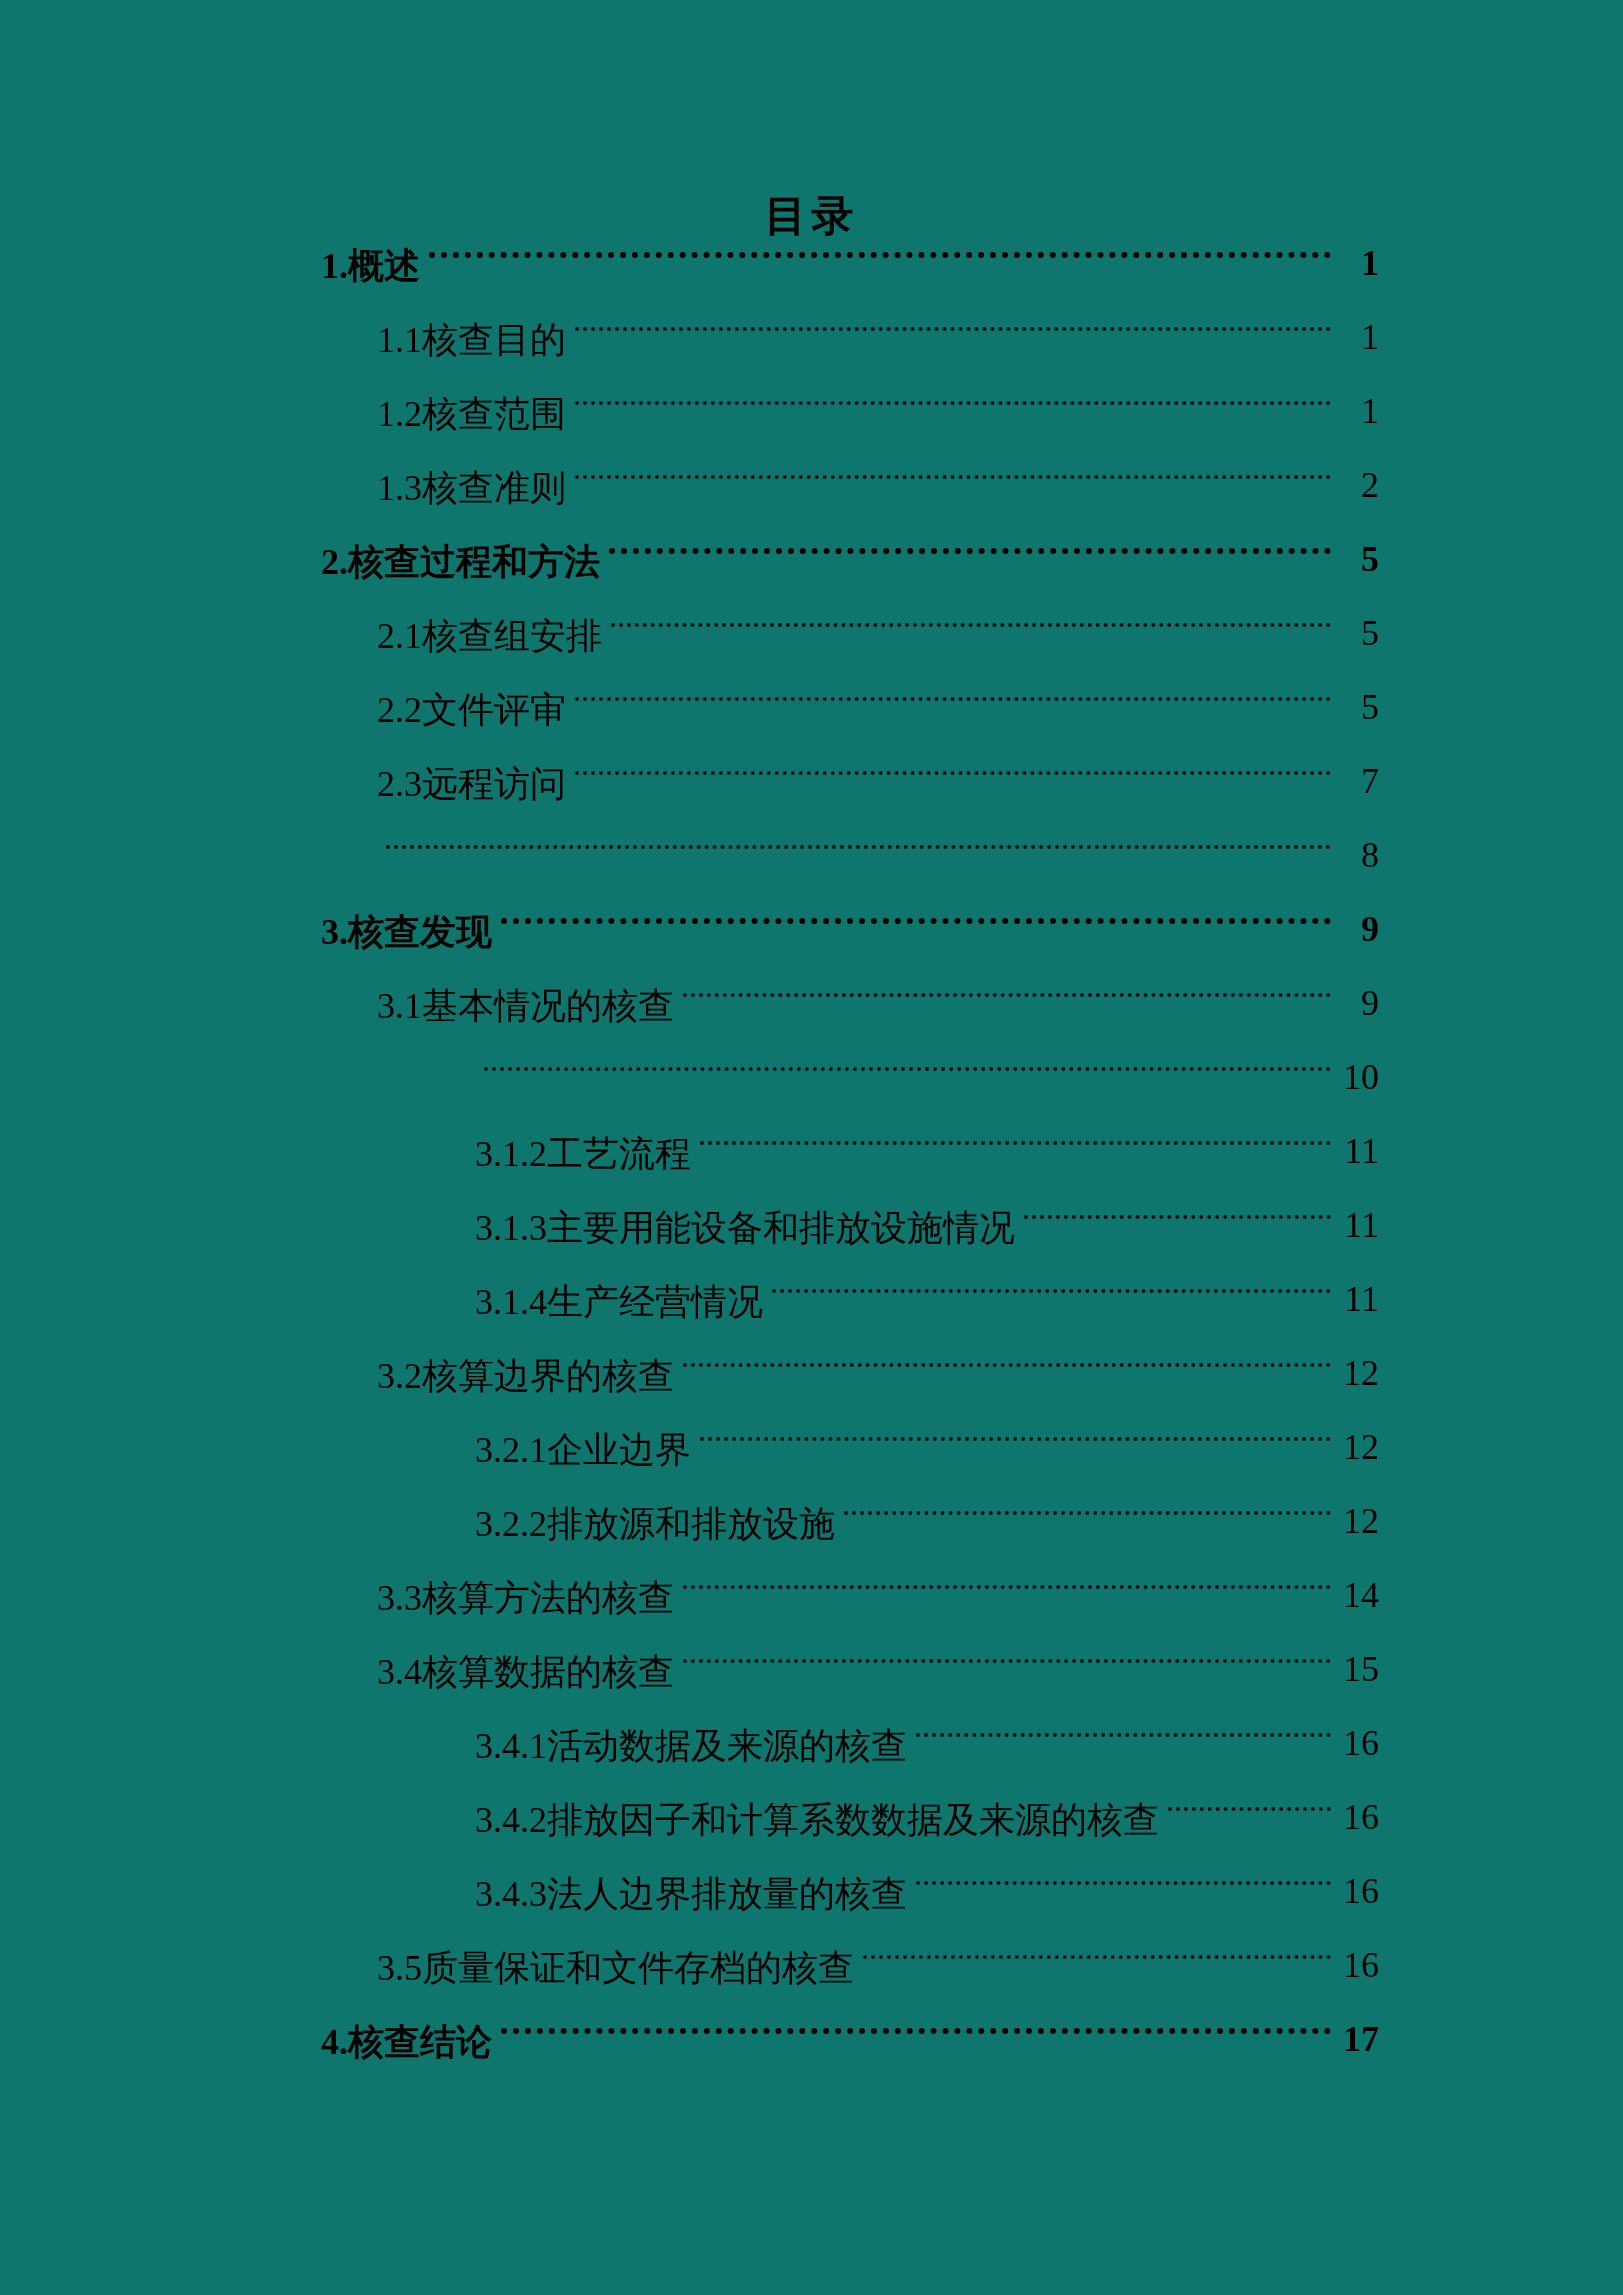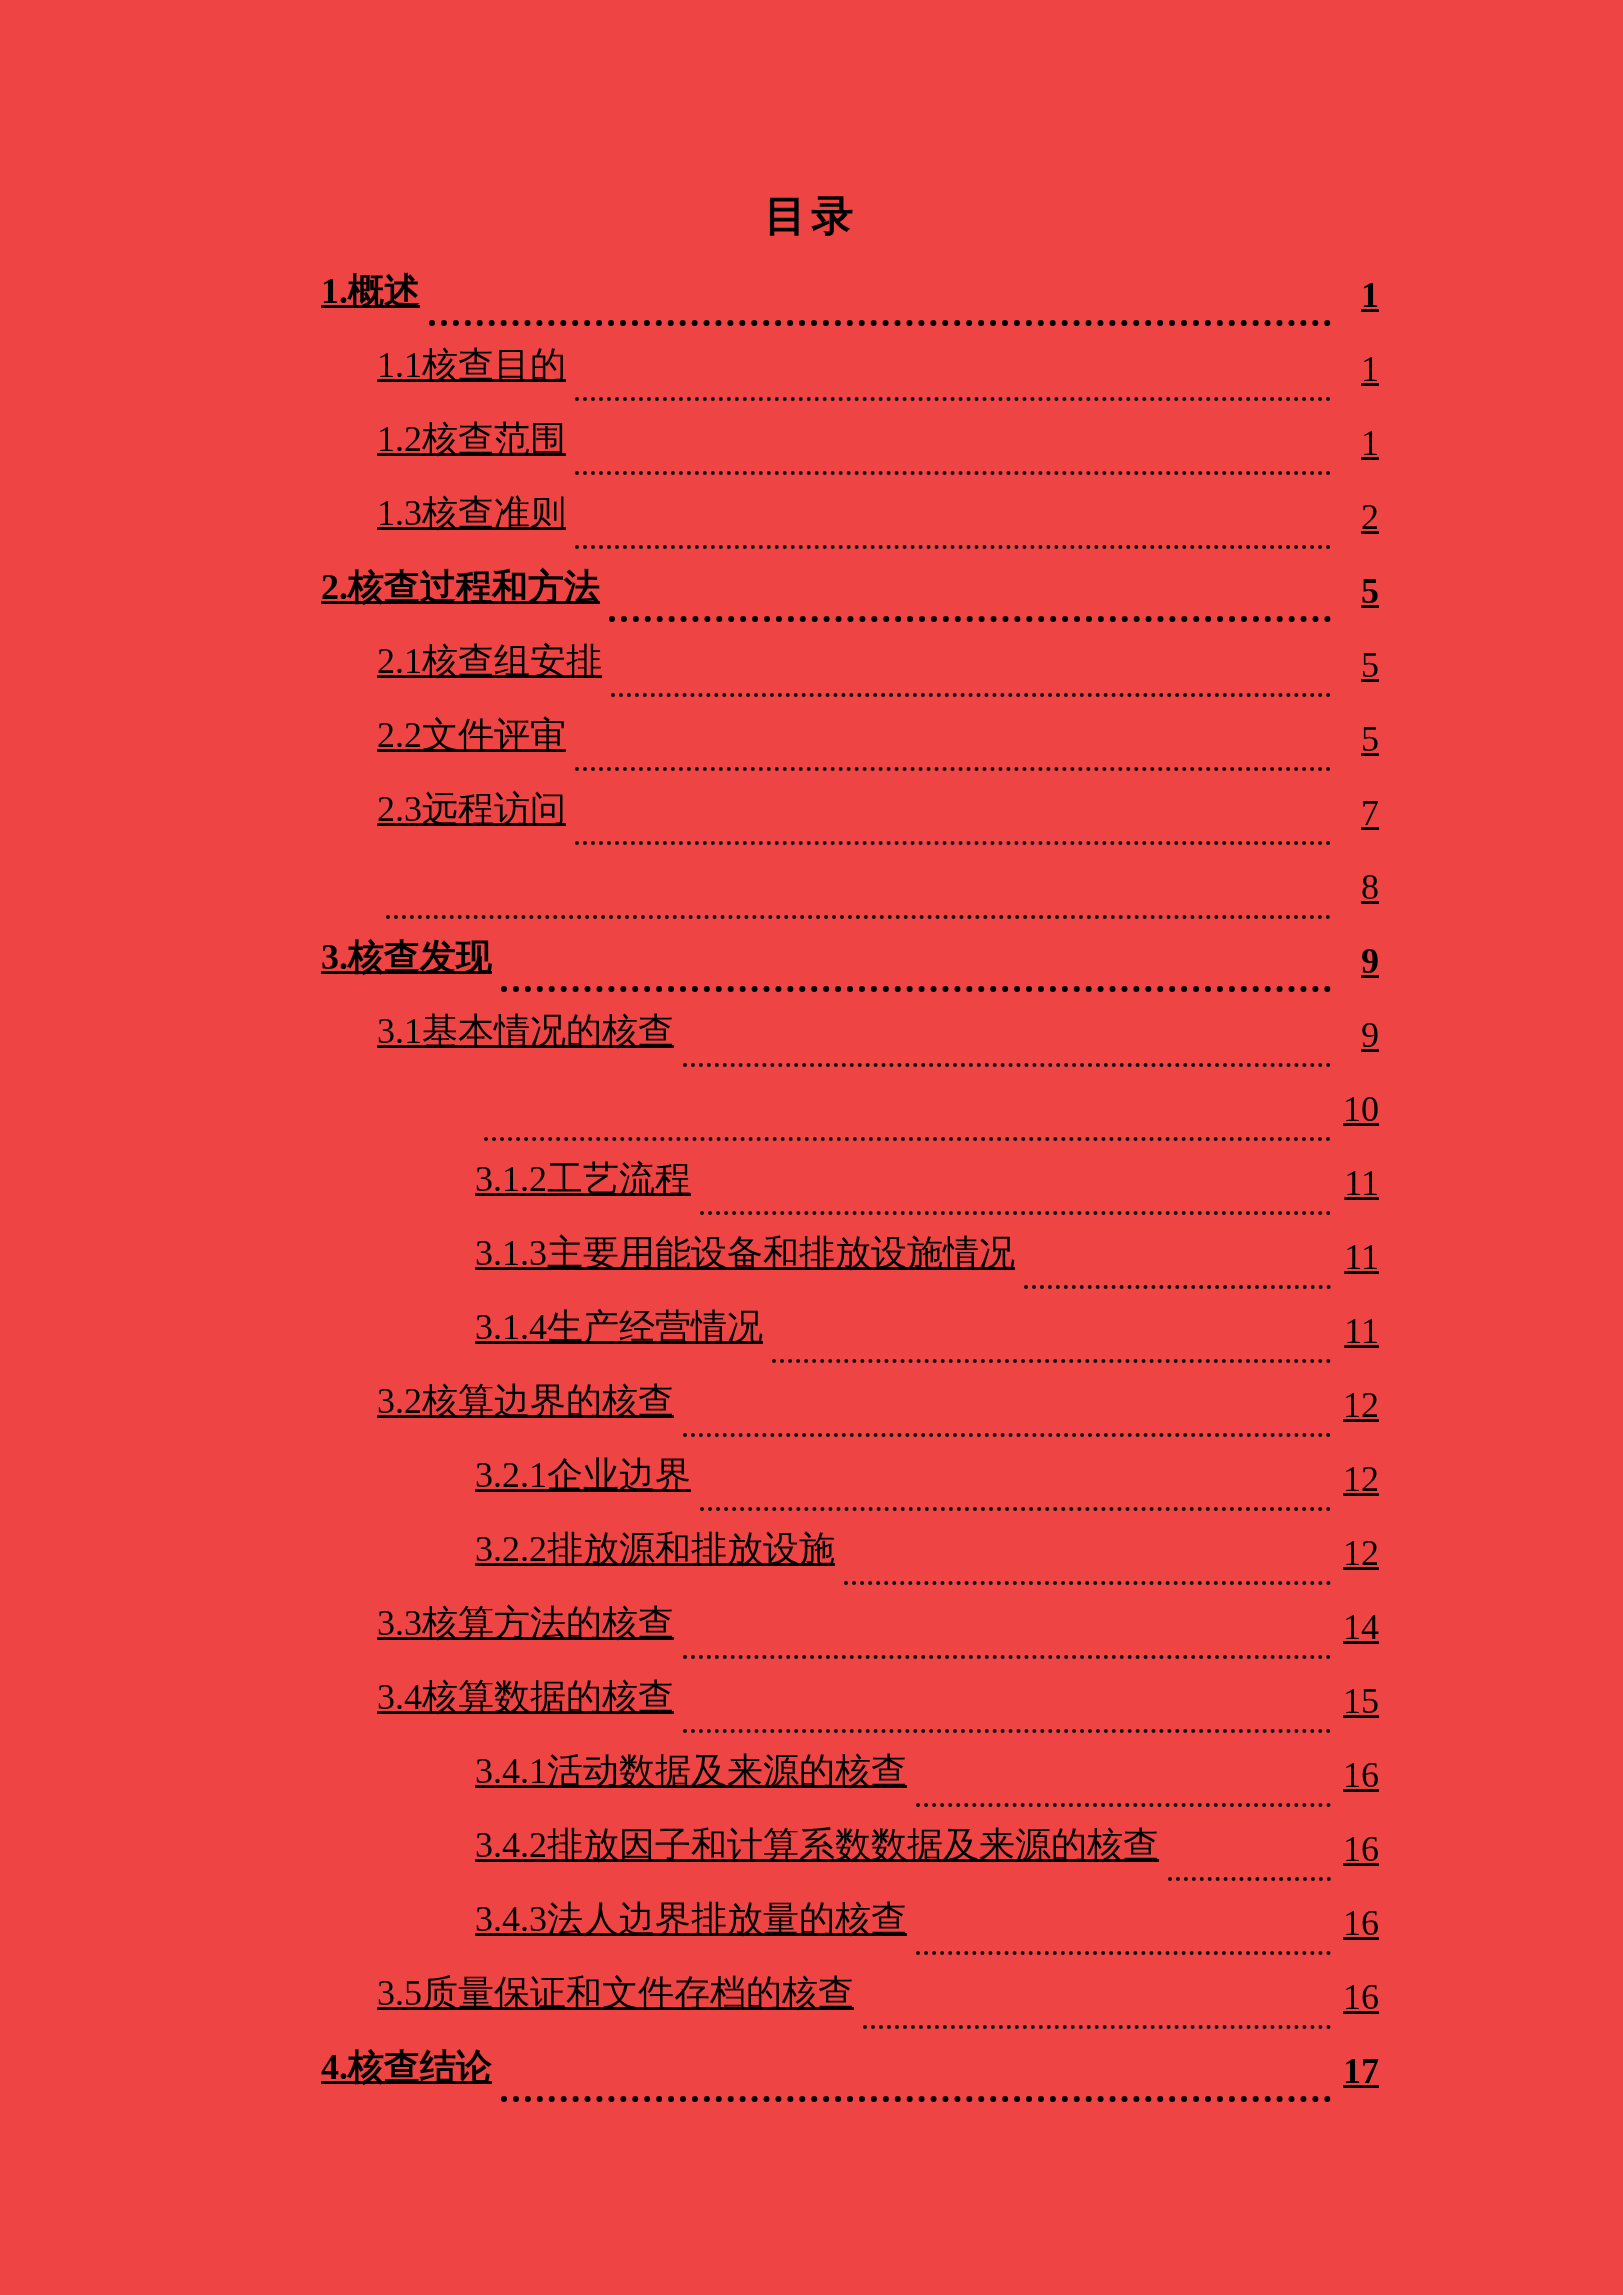--- a/index.html
+++ b/index.html
@@ -4,46 +4,45 @@
 <style>
   html, body {
     margin: 0;
     padding: 0;
     background: #ffffff;
   }
   .page {
     position: relative;
     width: 1623px;
     height: 2295px;
-    background: #ef4444;
+    background: #0f766e;
     font-family: "Liberation Serif", "DejaVu Serif", serif;
     color: #000000;
     overflow: hidden;
     box-sizing: border-box;
   }
   .doc-title {
     margin-top: 190px;
     height: 52px;
     line-height: 52px;
     text-align: center;
     font-size: 42px;
     font-weight: bold;
     letter-spacing: 5px;
   }
   .toc {
     margin-left: 321px;
     margin-right: 244px; 
   }
   .row {
     display: flex;
-    align-items: flex-end;
+    align-items: flex-start;
     height: 74px;
     font-size: 36px;
     white-space: nowrap;
-    text-decoration: underline;
   }
   .row.lvl1 { margin-left: 0; font-weight: bold; }
   .row.lvl2 { margin-left: 56px; }
   .row.lvl3 { margin-left: 154px; }
   .lbl { flex: 0 0 auto; }
   .leader {
     flex: 1 1 auto;
     border-bottom: 4.2px dotted #111111;
     position: relative;
     top: 11px;

